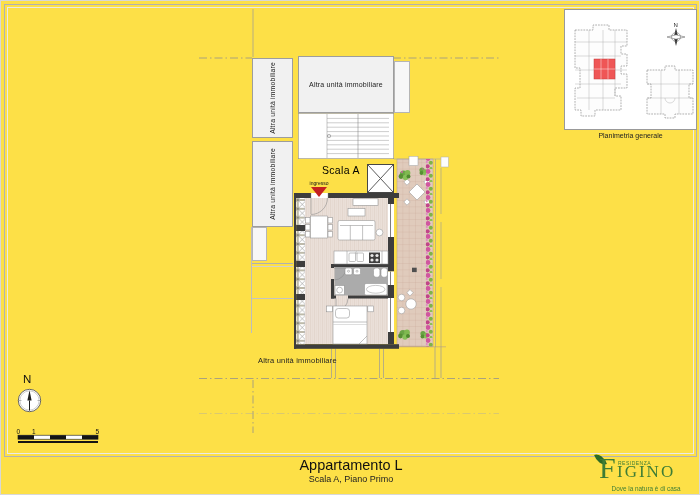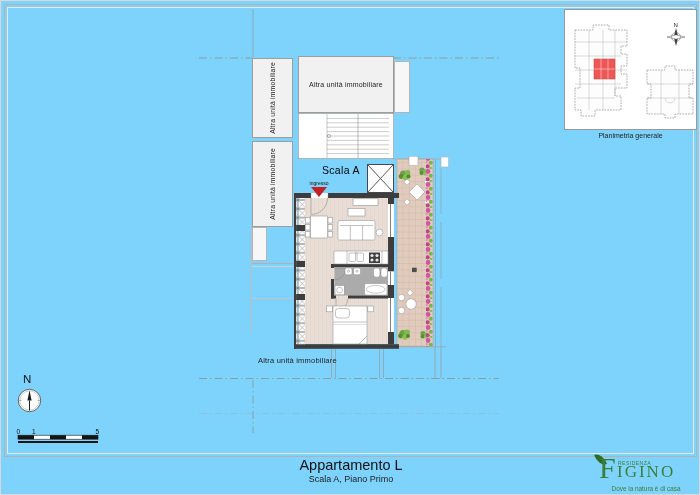--- a/index.html
+++ b/index.html
@@ -1,16 +1,16 @@
 <!DOCTYPE html>
 <html><head>
 <meta charset="utf-8">
 <style>
   html,body{margin:0;padding:0;background:#fff;}
-  #page{position:relative;width:700px;height:495px;background:#7dd3fc;overflow:hidden;
+  #page{position:relative;width:700px;height:495px;background:#fde047;overflow:hidden;
         font-family:"Liberation Sans",sans-serif;border:1px solid #d8d8d8;box-sizing:border-box;}
   .abs{position:absolute;}
   .frame-outer{left:3px;top:3px;width:691px;height:451px;border:1px solid #b2b2b2;}
   .frame-inner{left:6px;top:6px;width:685px;height:445px;border:1px solid #e9e9e9;}
   .room{background:#f1f1f1;border:1px solid #9d9d9d;display:flex;align-items:center;justify-content:center;box-sizing:border-box;}
   .room.light{background:#f7f7f7;border-color:#b5b5b5;}
   .vlabel{writing-mode:vertical-rl;transform:rotate(180deg);font-size:6.8px;color:#222;letter-spacing:.2px;white-space:nowrap;}
   .hlabel{font-size:7px;color:#222;letter-spacing:.2px;white-space:nowrap;}
   .thin-line{background:#b0b0b0;}
   .scala-label{font-size:10.5px;color:#000;letter-spacing:.3px;}

